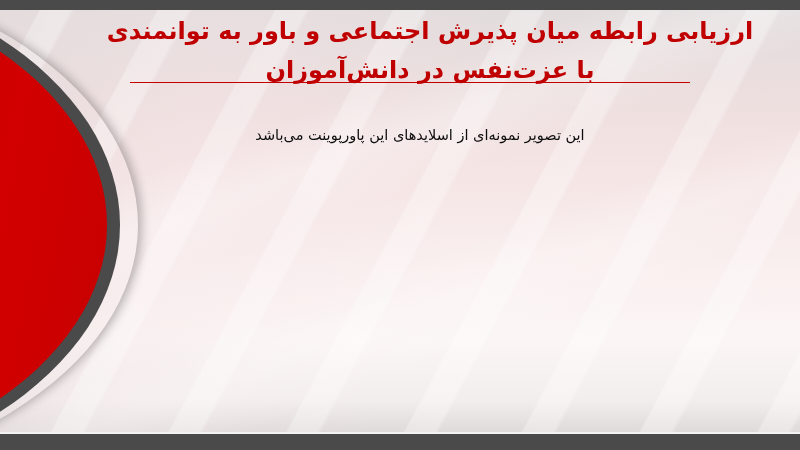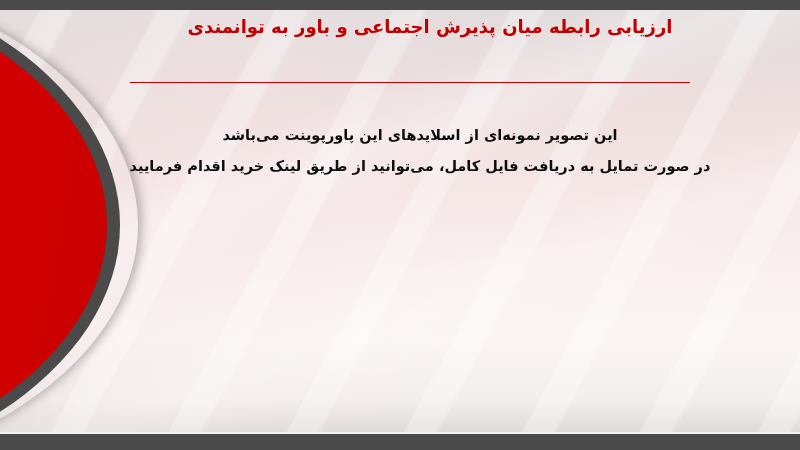--- a/index.html
+++ b/index.html
@@ -136,21 +136,21 @@
   .title-block {
     position: absolute;
     right: 0;
     top: 2px;
     width: 740px;
     text-align: center;
     direction: rtl;
   }
   .title-line {
     color: #c00000;
-    font-size: 18px;
+    font-size: 24px;
     font-weight: bold;
     line-height: 1.62;
     letter-spacing: 0;
     white-space: nowrap;
   }
   .title-rule {
     position: absolute;
     right: 110px;
     top: 70px;
     width: 560px;
@@ -162,21 +162,21 @@
     position: absolute;
     right: 0;
     top: 110px;
     width: 760px;
     text-align: center;
     direction: rtl;
   }
   .body-line {
     color: #0d0d0d;
     font-size: 14.5px;
-    font-weight: bold;
+    font-weight: normal;
     line-height: 2.12;
     white-space: nowrap;
   }
 </style>
 </head>
 <body>
 
 <div class="slide">
 
   <div class="frame-top"></div>
@@ -185,26 +185,26 @@
   <div class="panel-stripes"></div>
 
   <div class="left-curve-shadow"></div>
   <div class="left-curve"></div>
   <div class="left-red"></div>
 
   <div class="content">
 
     <div class="title-block">
       <div class="title-line">ارزیابی رابطه میان پذیرش اجتماعی و باور به توانمندی</div>
+      <div class="title-line">با عزت‌نفس در دانش‌آموزان</div>
       <div class="title-rule"></div>
     </div>
 
     <div class="body-block">
       <div class="body-line">این تصویر نمونه‌ای از اسلایدهای این پاورپوینت می‌باشد</div>
-      <div class="body-line">در صورت تمایل به دریافت فایل کامل، می‌توانید از طریق لینک خرید اقدام فرمایید</div>
     </div>
 
   </div>
 
   <div class="frame-bottom-hi"></div>
   <div class="frame-bottom"></div>
 
 </div>
 
 </body></html>

